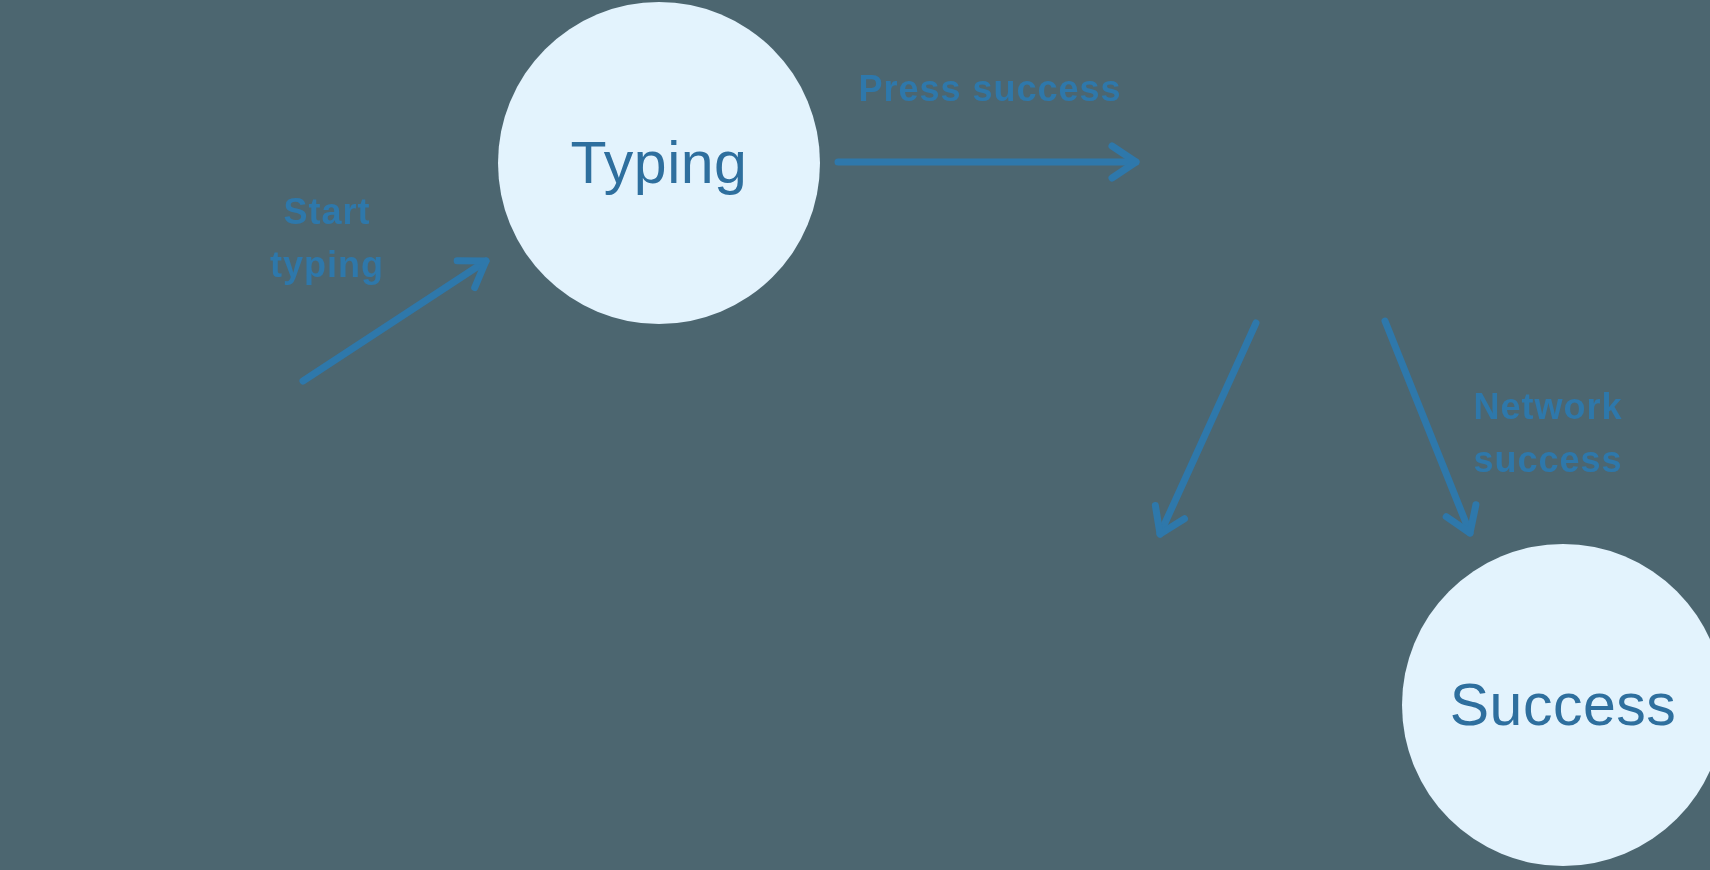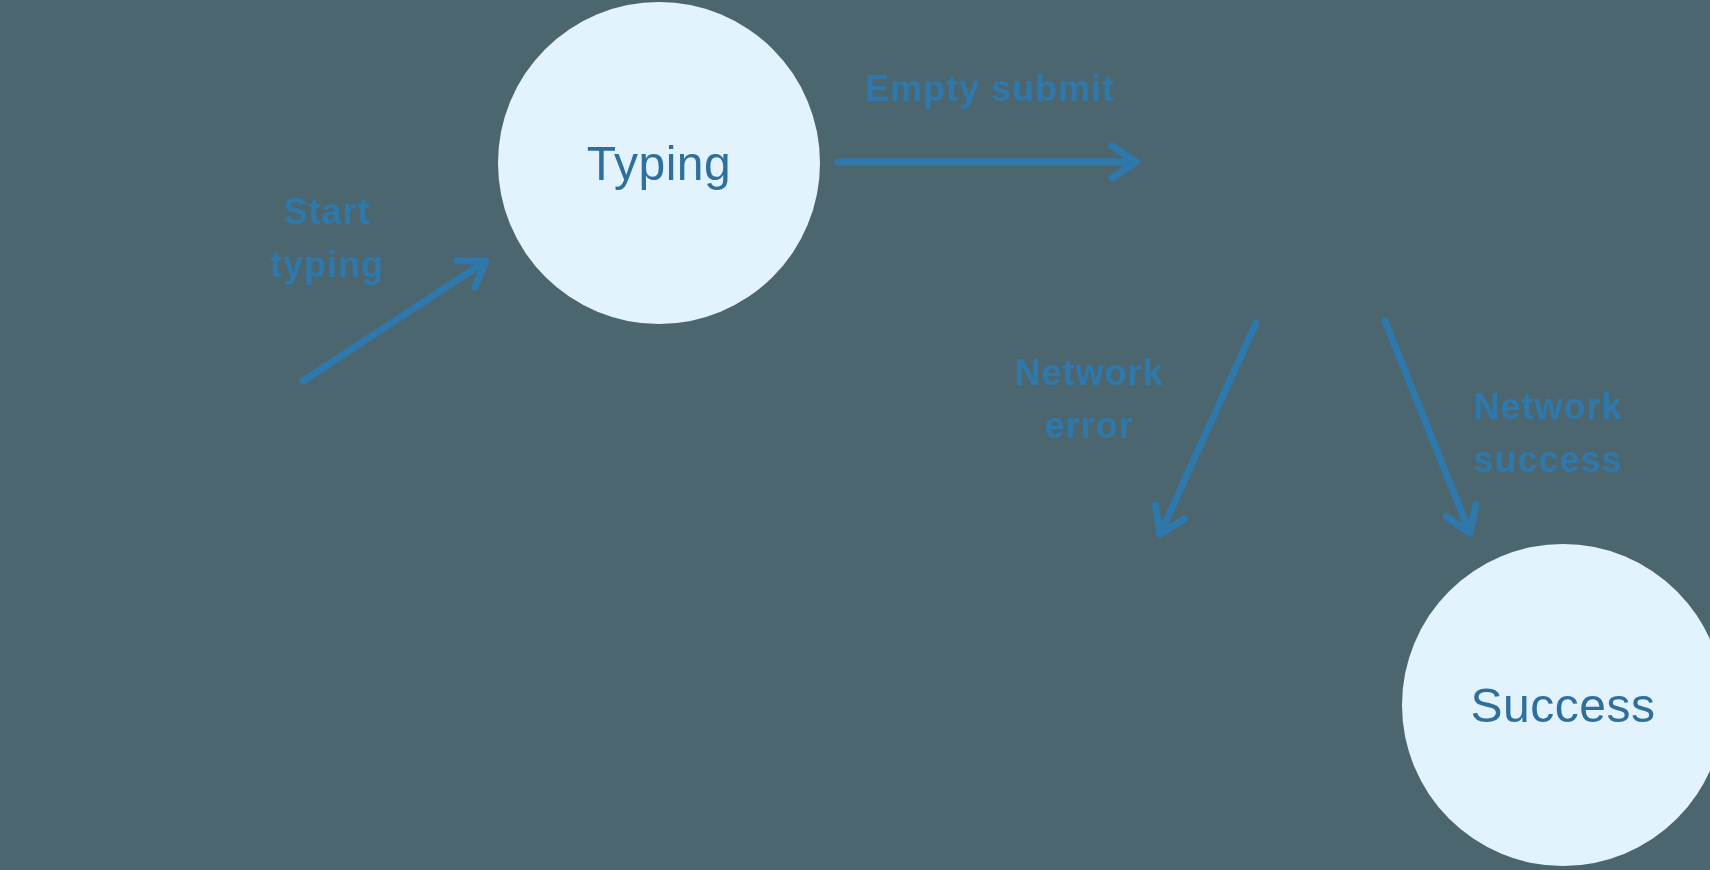--- a/index.html
+++ b/index.html
@@ -36,21 +36,21 @@
     width: 322px;
     height: 322px;
     border-radius: 50%;
     background: var(--node_fill, #e3f3fd);
     display: flex;
     align-items: center;
     justify-content: center;
   }
   .node-label {
     color: var(--node_text, #2e6f9e);
-    font-size: 48px;
+    font-size: 59px;
     font-weight: 500;
     letter-spacing: 0.5px;
     white-space: nowrap;
   }
   .node-empty      { left: 2px;    top: 340px; }
   .node-typing     { left: 498px;  top: 2px;   }
   .node-submitting { left: 1166px; top: 2px;   }
   .node-error      { left: 928px;  top: 546px; }
   .node-success    { left: 1402px; top: 544px; }
 
@@ -92,19 +92,18 @@
   </div>
 
 
 
   <div class="node node-success">
     <span class="node-label">Success</span>
   </div>
 
   <div class="edge-label edge-label-start-typing">Start typing</div>
 
-  <div class="edge-label edge-label-press-submit">Empty submit</div>
+  <div class="edge-label edge-label-press-submit">Press success</div>
 
-  <div class="edge-label edge-label-network-error">Network error</div>
 
   <div class="edge-label edge-label-network-success">Network success</div>
 
 </div>
 
 </body></html>

